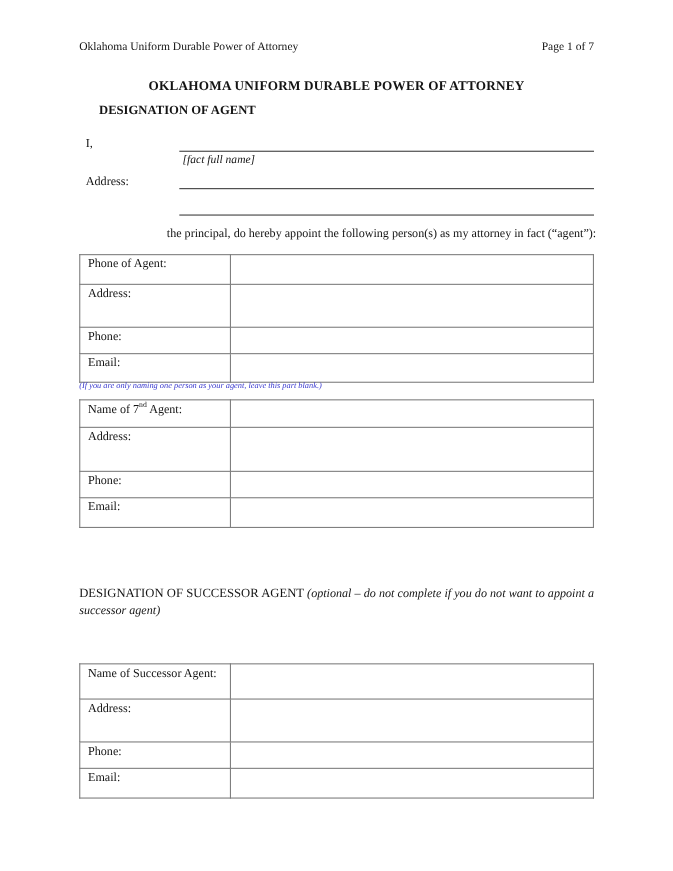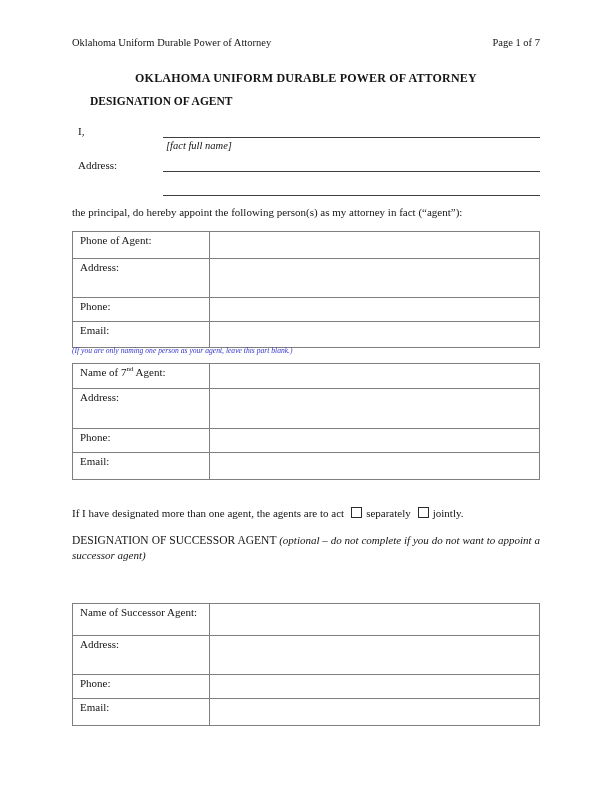--- a/index.html
+++ b/index.html
@@ -13,21 +13,21 @@
   .sec-heading{font-weight:bold;font-size:11.5px;}
   .sec1{top:95px;left:90px;}
   .i-label{top:125px;left:78px;font-size:11px;}
   .fill-line{border-bottom:1px solid #3f3f3f;height:11px;}
   .name-line{top:126px;left:163px;width:377px;}
   .print-hint{top:140px;left:166px;font-size:10.5px;font-style:italic;}
   .address-label{top:159px;left:78px;font-size:11px;}
   .addr-line1{top:160px;left:163px;width:377px;}
   .addr-line2{top:184px;left:163px;width:377px;}
   .para{font-size:11px;line-height:1.15;}
-  .para1{top:206px;left:72px;width:470px;}
+  .para1{top:206px;left:72px;width:470px;text-align:right;}
   .formtable{border-collapse:collapse;width:468px;table-layout:fixed;}
   .formtable td{border:1px solid #7f7f7f;vertical-align:top;font-size:11px;line-height:1.2;padding:2px 4px 2px 7px;background:#fff;}
   .formtable td.lbl{width:125px;}
   .t1{top:231px;left:72px;}
   .t2{top:363px;left:72px;}
   .t3{top:603px;left:72px;}
   .note{font-size:7.6px;font-style:italic;line-height:1.3;width:468px;left:72px;}
   .note1{top:346px;}
   .note2{top:478px;}
   .choice-line{top:507px;left:72px;width:480px;font-size:11px;}
@@ -100,23 +100,20 @@
       <td style="border-color: rgb(127, 127, 127);"></td>
     </tr>
     <tr>
       <td class="lbl" style="height: 22px; border-color: rgb(127, 127, 127);">Email:</td>
       <td style="border-color: rgb(127, 127, 127);"></td>
     </tr>
   </tbody>
     </table>
 
 
-  <div class="abs choice-line">
-    <span>If I have designated more than one agent, the agents are to act</span><span class="checkbox"></span><span>separately</span><span class="checkbox"></span><span>jointly.</span>
-  </div>
 
   <div class="abs succ-heading">
     <span class="b">DESIGNATION OF SUCCESSOR AGENT </span><span class="it">(optional – do not complete if you do not want to appoint a successor agent)</span>
   </div>
 
 
   <table class="abs formtable t3">
     <tbody>
         <tr>
       <td class="lbl justify-cell" style="height: 27px; border-color: rgb(127, 127, 127);">Name of Successor Agent:</td>

